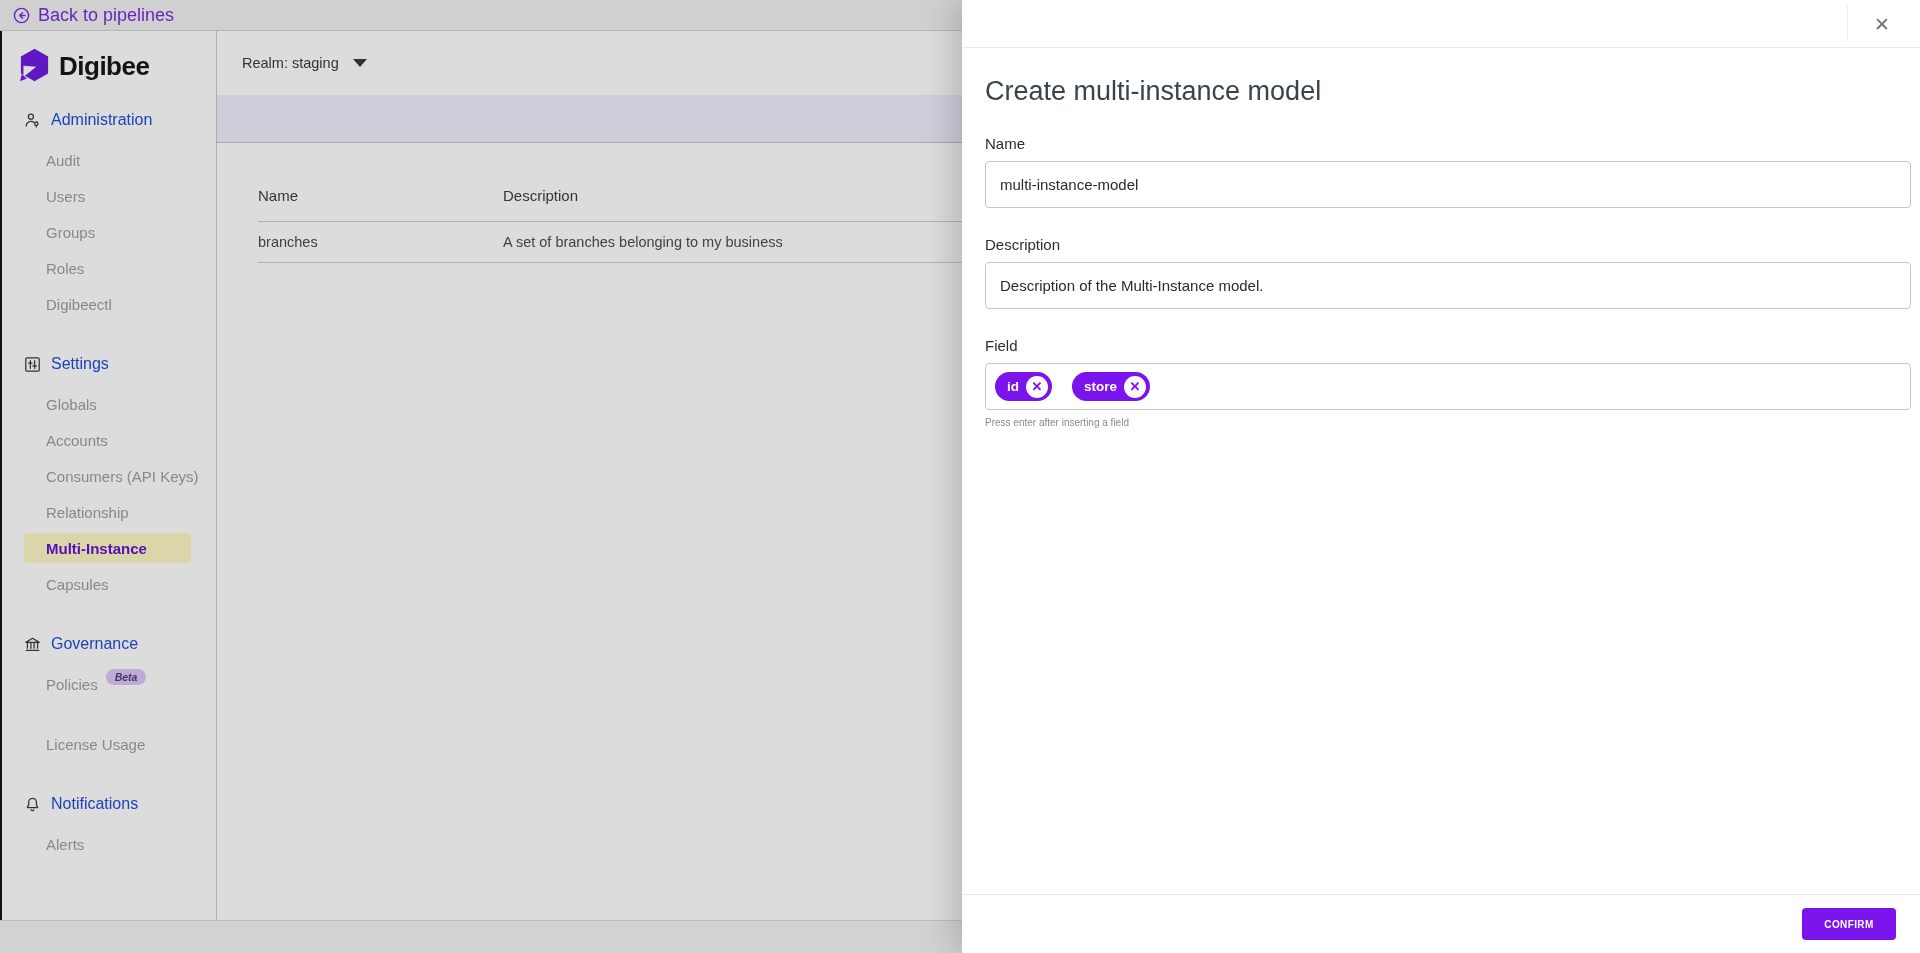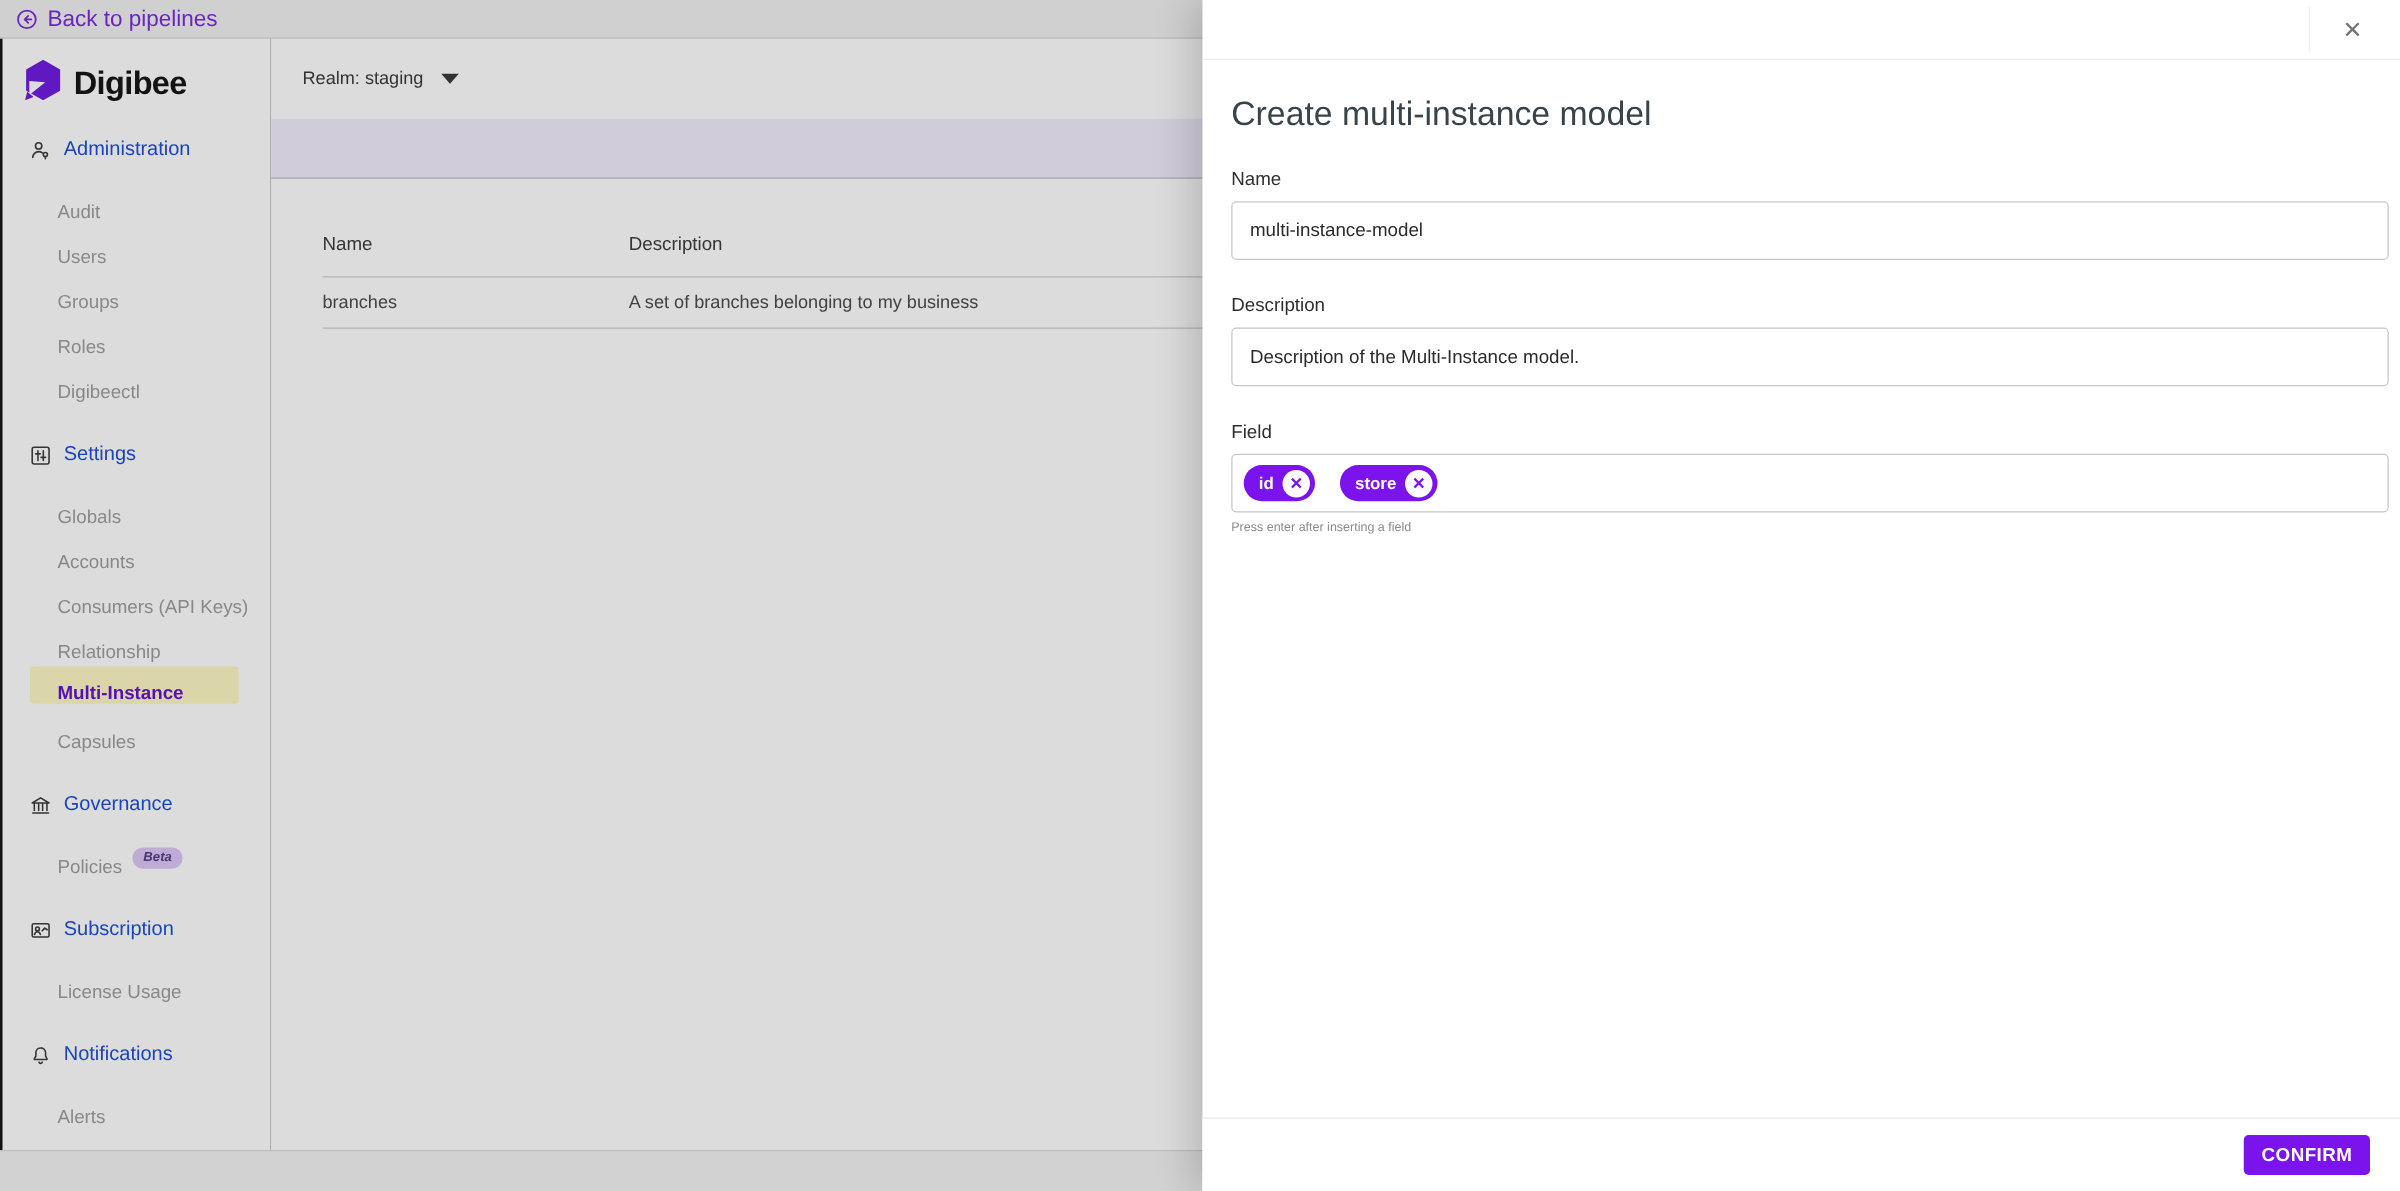--- a/index.html
+++ b/index.html
@@ -31,21 +31,21 @@
   .logo-row { height:71px; display:flex; align-items:center; padding-left:19px; gap:9px; }
   .logo-row .wordmark { font-size:26px; font-weight:bold; color:#151515; letter-spacing:-0.5px; }
   .section-title {
     height:36px; display:flex; align-items:center; gap:9px; padding-left:23px;
     font-size:16px; color:#1d4ed8;
   }
   .section-title svg { display:block; }
   .nav-section ul { list-style:none; margin:4px 0 0 0; padding:0; }
   .nav-section + .nav-section { margin-top:24px; }
   .nav-item {
-    height:36px; display:flex; align-items:flex-end; padding-left:46px;
+    height:36px; display:flex; align-items:center; padding-left:46px;
     font-size:15px; color:#9e9e9e; cursor:pointer; white-space:nowrap;
   }
   .nav-item.active {
     height:30px; margin:3px 25px 3px 24px; padding-left:22px;
     background:#fef9c3; border-radius:3px; color:#6412d6; font-weight:bold;
   }
   .badge {
     margin-left:8px; background:#dcc8f7; color:#533e7e;
     font-size:10.5px; font-weight:bold; padding:2px 9px; border-radius:9px;
     transform:translateY(-7px); line-height:1.2;font-style:italic;
@@ -109,21 +109,21 @@
     font-size:13px; font-weight:bold; cursor:pointer;
   }
   .helper { margin-top:7px; font-size:10px; color:#8b8b8b; }
   .drawer-footer {
     position:absolute; bottom:0; left:0; right:0; height:59px;
     border-top:1px solid #e6e6e6; display:flex; align-items:center;
     justify-content:flex-end; padding-right:24px; background:#fff;
   }
   .confirm-btn {
     background:#7a13ec; color:#fff; border:none; border-radius:4px;
-    min-width:94px; height:32px; font-size:15px; font-weight:bold;
+    min-width:94px; height:32px; font-size:10px; font-weight:bold;
     letter-spacing:0.4px; cursor:pointer; font-family:"Liberation Sans", sans-serif;
     padding:0 14px;
   }
 </style>
 </head>
 <body>
 
 <div class="app">
 
   <div class="topbar">
@@ -223,31 +223,20 @@
               <span>Governance</span>
             </div>
             <ul>
               <li class="nav-item">
                 <span>Policies</span>
                 <span class="badge">Beta</span>
               </li>
             </ul>
           </div>
           <div class="nav-section">
-            <div class="section-title">
-              <span>
-                <svg width="19" height="19" viewBox="0 0 24 24" fill="none" stroke="#3d3d3d" stroke-width="1.6" stroke-linecap="round" stroke-linejoin="round">
-                  <rect x="3.5" y="5" width="17" height="13.5" rx="1.5"></rect>
-                  <circle cx="8.8" cy="10.3" r="1.9"></circle>
-                  <path d="M5.8 15.8c.6-1.7 1.9-2.6 3-2.6s2.4.9 3 2.6"></path>
-                  <path d="M13.6 12.2l2.6-2.7 2.4 1.6"></path>
-                </svg>
-              </span>
-              <span>Subscription</span>
-            </div>
             <ul>
               <li class="nav-item">
                 <span>License Usage</span>
               </li>
             </ul>
           </div>
           <div class="nav-section">
             <div class="section-title">
               <span>
                 <svg width="19" height="19" viewBox="0 0 24 24" fill="none" stroke="#3d3d3d" stroke-width="1.6" stroke-linecap="round" stroke-linejoin="round">

